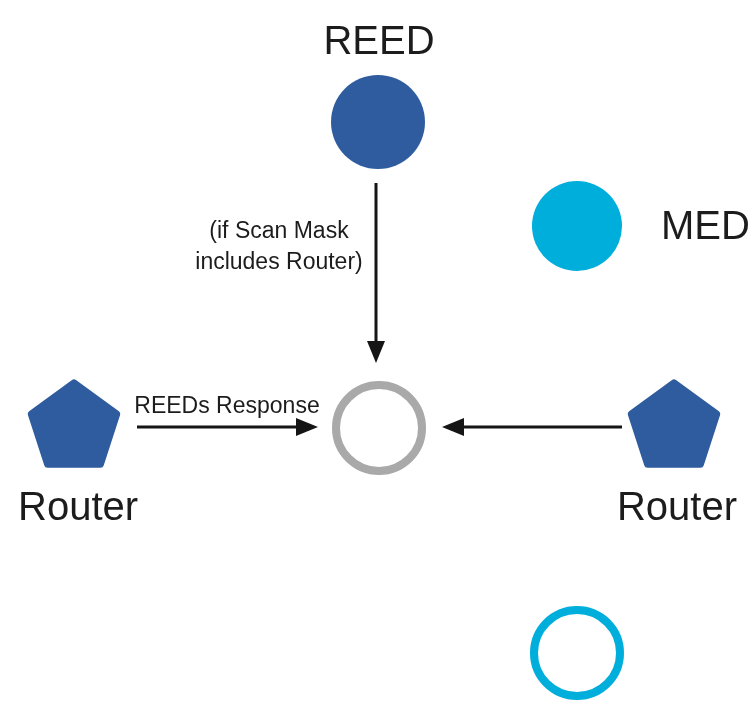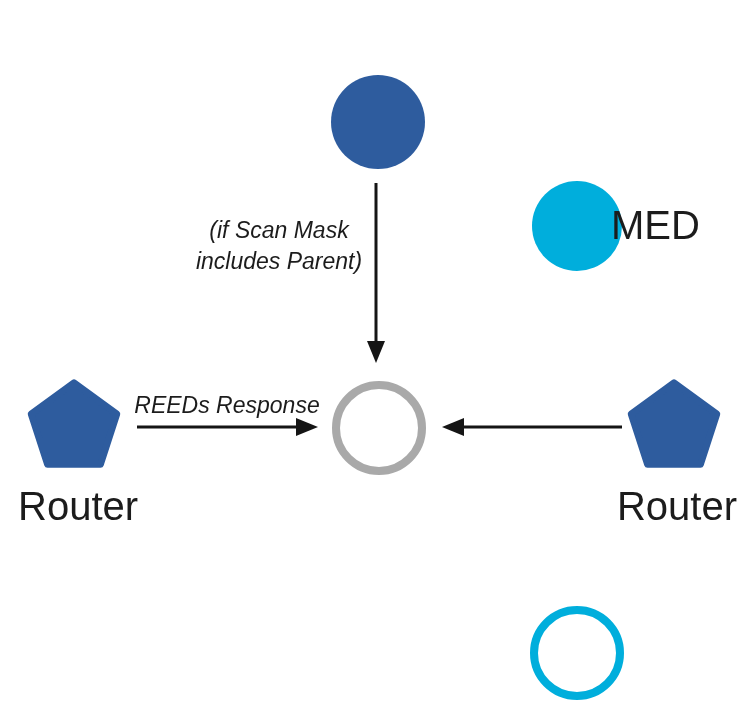--- a/index.html
+++ b/index.html
@@ -19,21 +19,20 @@
     position: absolute;
     font-size: 40px;
     color: #1c1c1c;
     line-height: 1.1;
     white-space: nowrap;
   }
   .centered { transform: translateX(-50%); }
   .annotation {
     position: absolute;
     font-size: 23px;
-    font-style: italic;
     color: #1c1c1c;
     line-height: 31px;
     text-align: center;
     white-space: nowrap;
   }
   .circle-filled {
     position: absolute;
     border-radius: 50%;
   }
   .reed-circle {
@@ -80,42 +79,43 @@
     pointer-events: none;
   }
   .arrow-line { stroke: #151515; stroke-width: 3; }
   .arrow-head { fill: #151515; }
 </style>
 </head>
 <body>
 
 <div class="canvas">
 
+  <div class="node-label centered" style="left:379px; top:18px;">REED</div>
   <div class="circle-filled reed-circle"></div>
 
   <div class="circle-filled med-circle"></div>
-  <div class="node-label" style="left:611px; top:203px;">MED</div>
+  <div class="node-label" style="left:661px; top:203px;">MED</div>
 
   <div class="ring parent-ring"></div>
 
   <svg class="pentagon-svg pentagon-left" viewBox="0 0 100 96">
     <polygon class="pentagon-shape" points="50,4 94.7,36.5 77.6,89 22.4,89 5.3,36.5"></polygon>
   </svg>
   <div class="node-label" style="left:18px; top:484px;">Router</div>
 
   <svg class="pentagon-svg pentagon-right" viewBox="0 0 100 96">
     <polygon class="pentagon-shape" points="50,4 94.7,36.5 77.6,89 22.4,89 5.3,36.5"></polygon>
   </svg>
   <div class="node-label centered" style="left:677px; top:484px;">Router</div>
 
   <div class="ring sed-ring"></div>
 
   <div class="annotation centered" style="left:279px; top:215px;">
     <span>(if Scan Mask</span><br>
-    <span>includes Parent)</span>
+    <span>includes Router)</span>
   </div>
   <div class="annotation centered" style="left:227px; top:390px;">REEDs Response</div>
 
   <svg class="arrows-overlay" viewBox="0 0 752 720">
 
     <line class="arrow-line" x1="376" y1="183" x2="376" y2="344"></line>
     <polygon class="arrow-head" points="376,363 367,341 385,341"></polygon>
 
     <line class="arrow-line" x1="137" y1="427" x2="298" y2="427"></line>
     <polygon class="arrow-head" points="318,427 296,418 296,436"></polygon>

